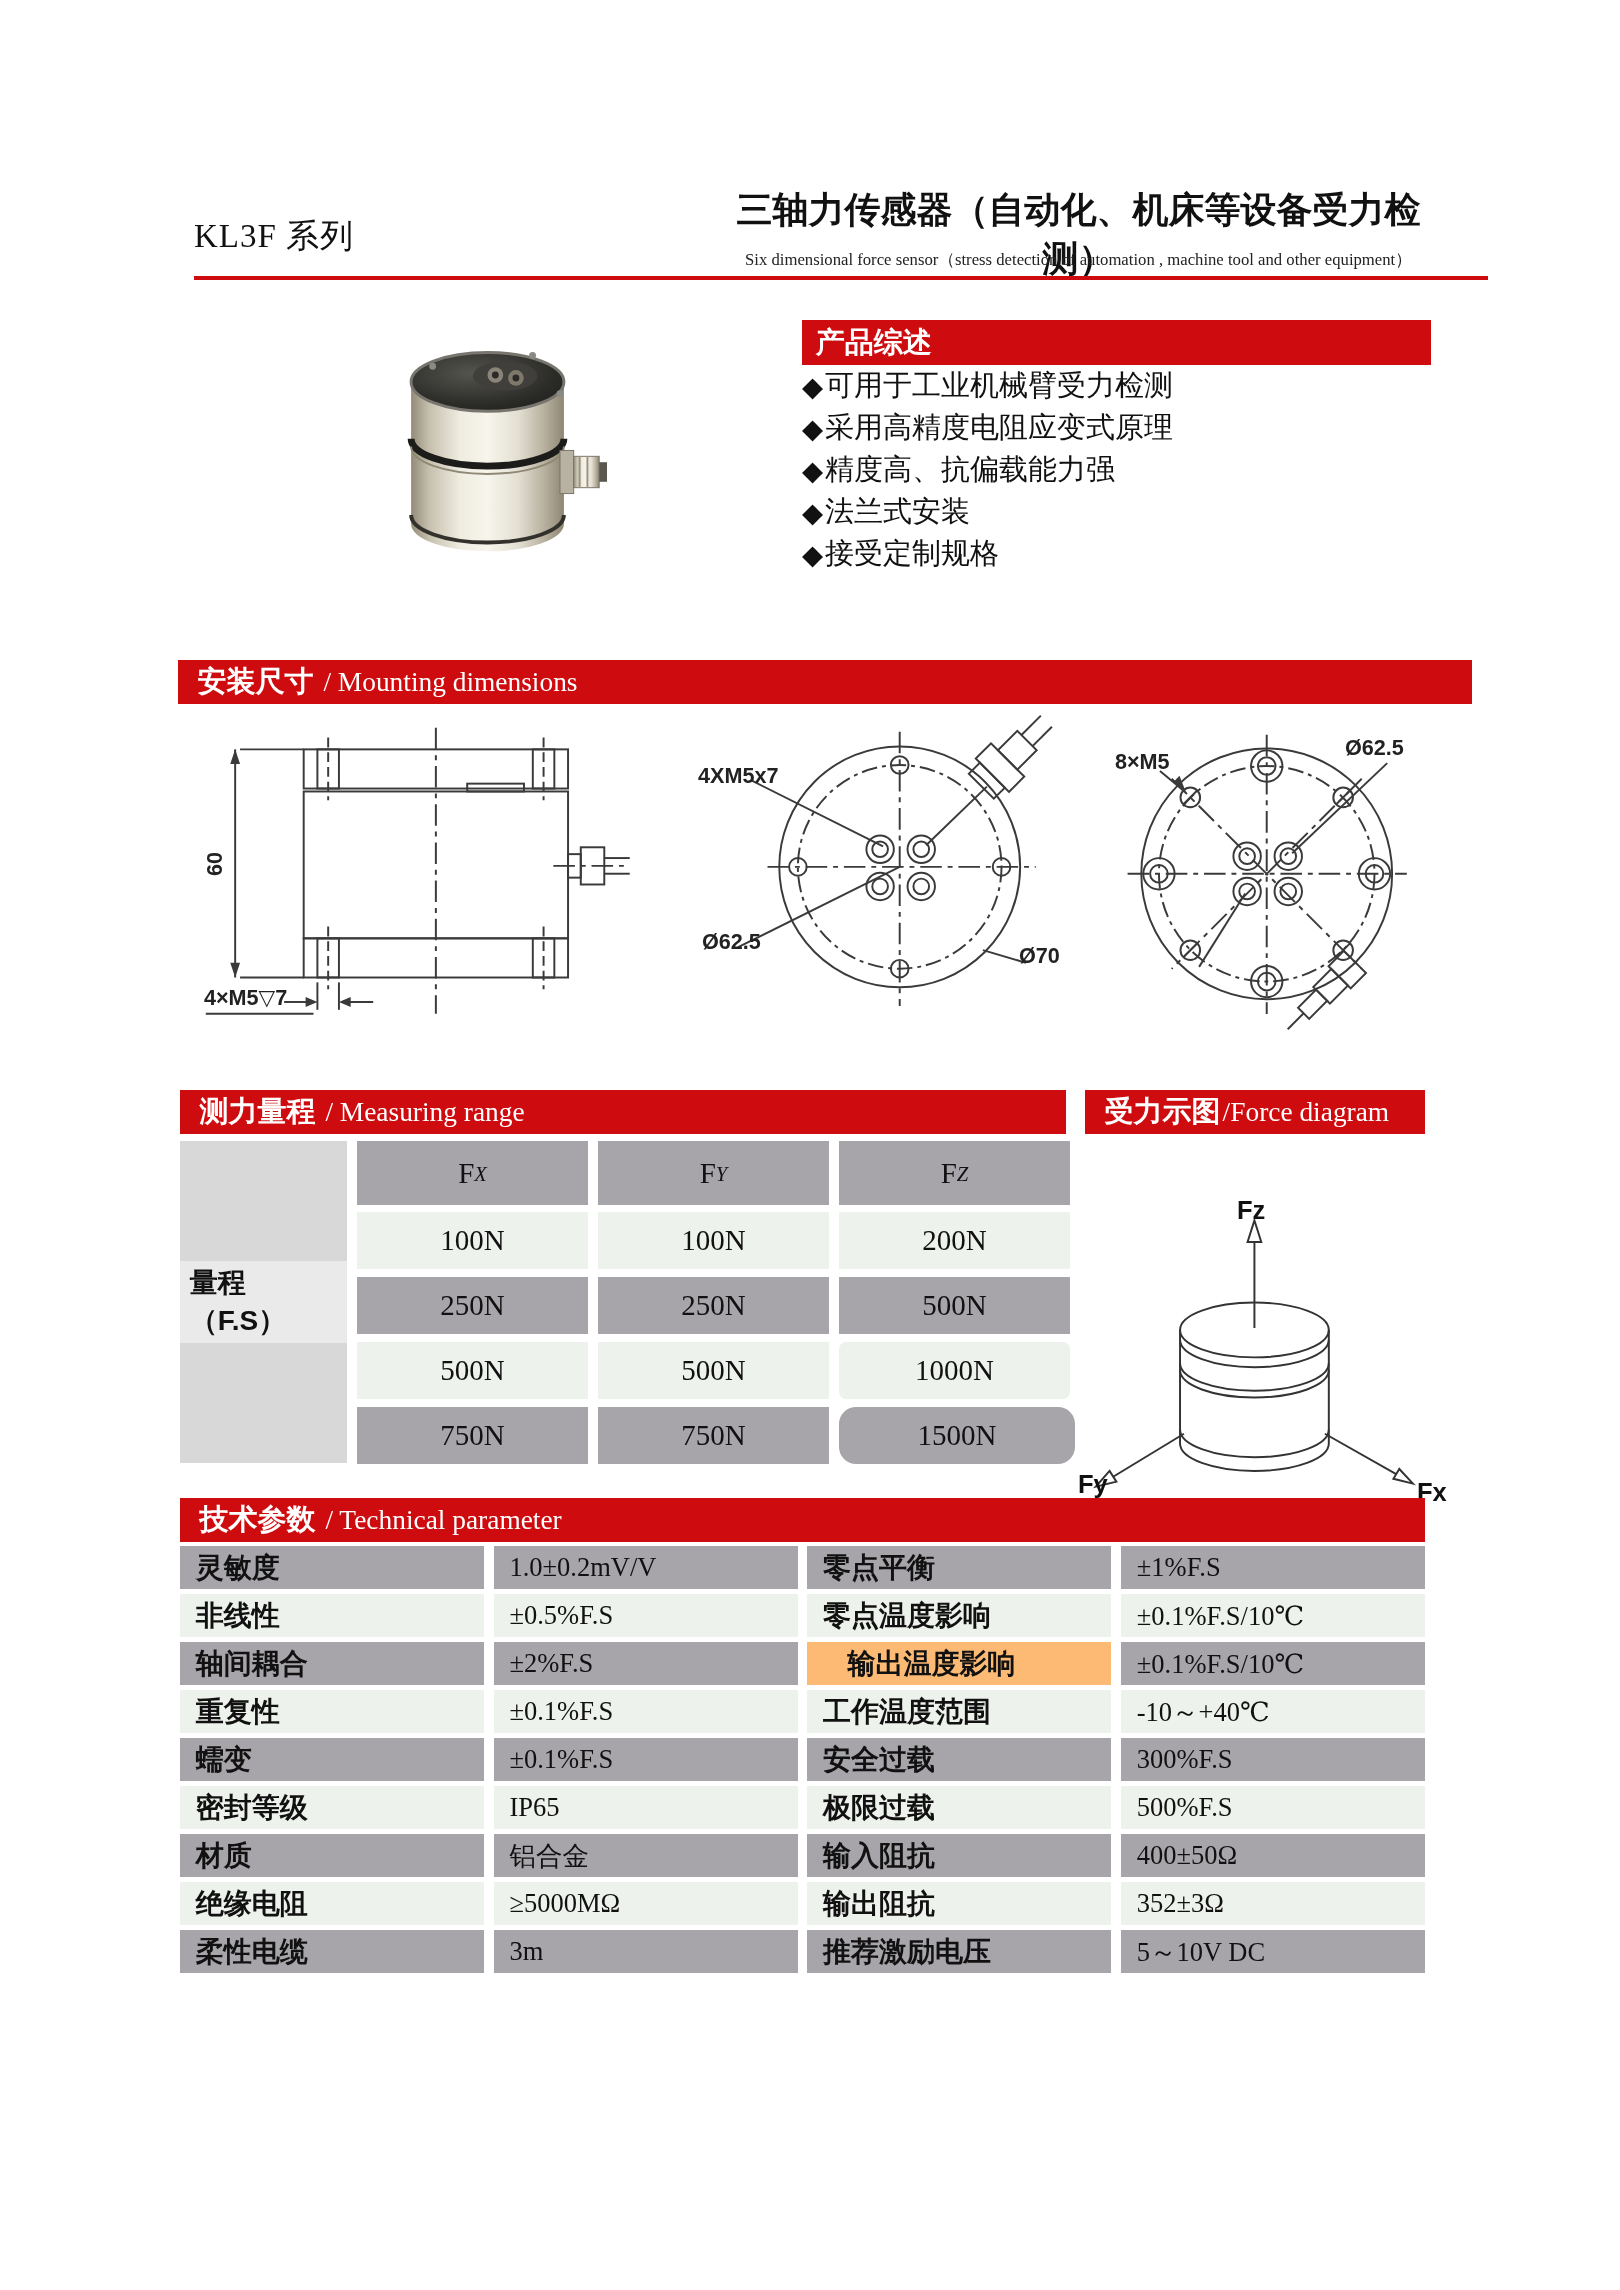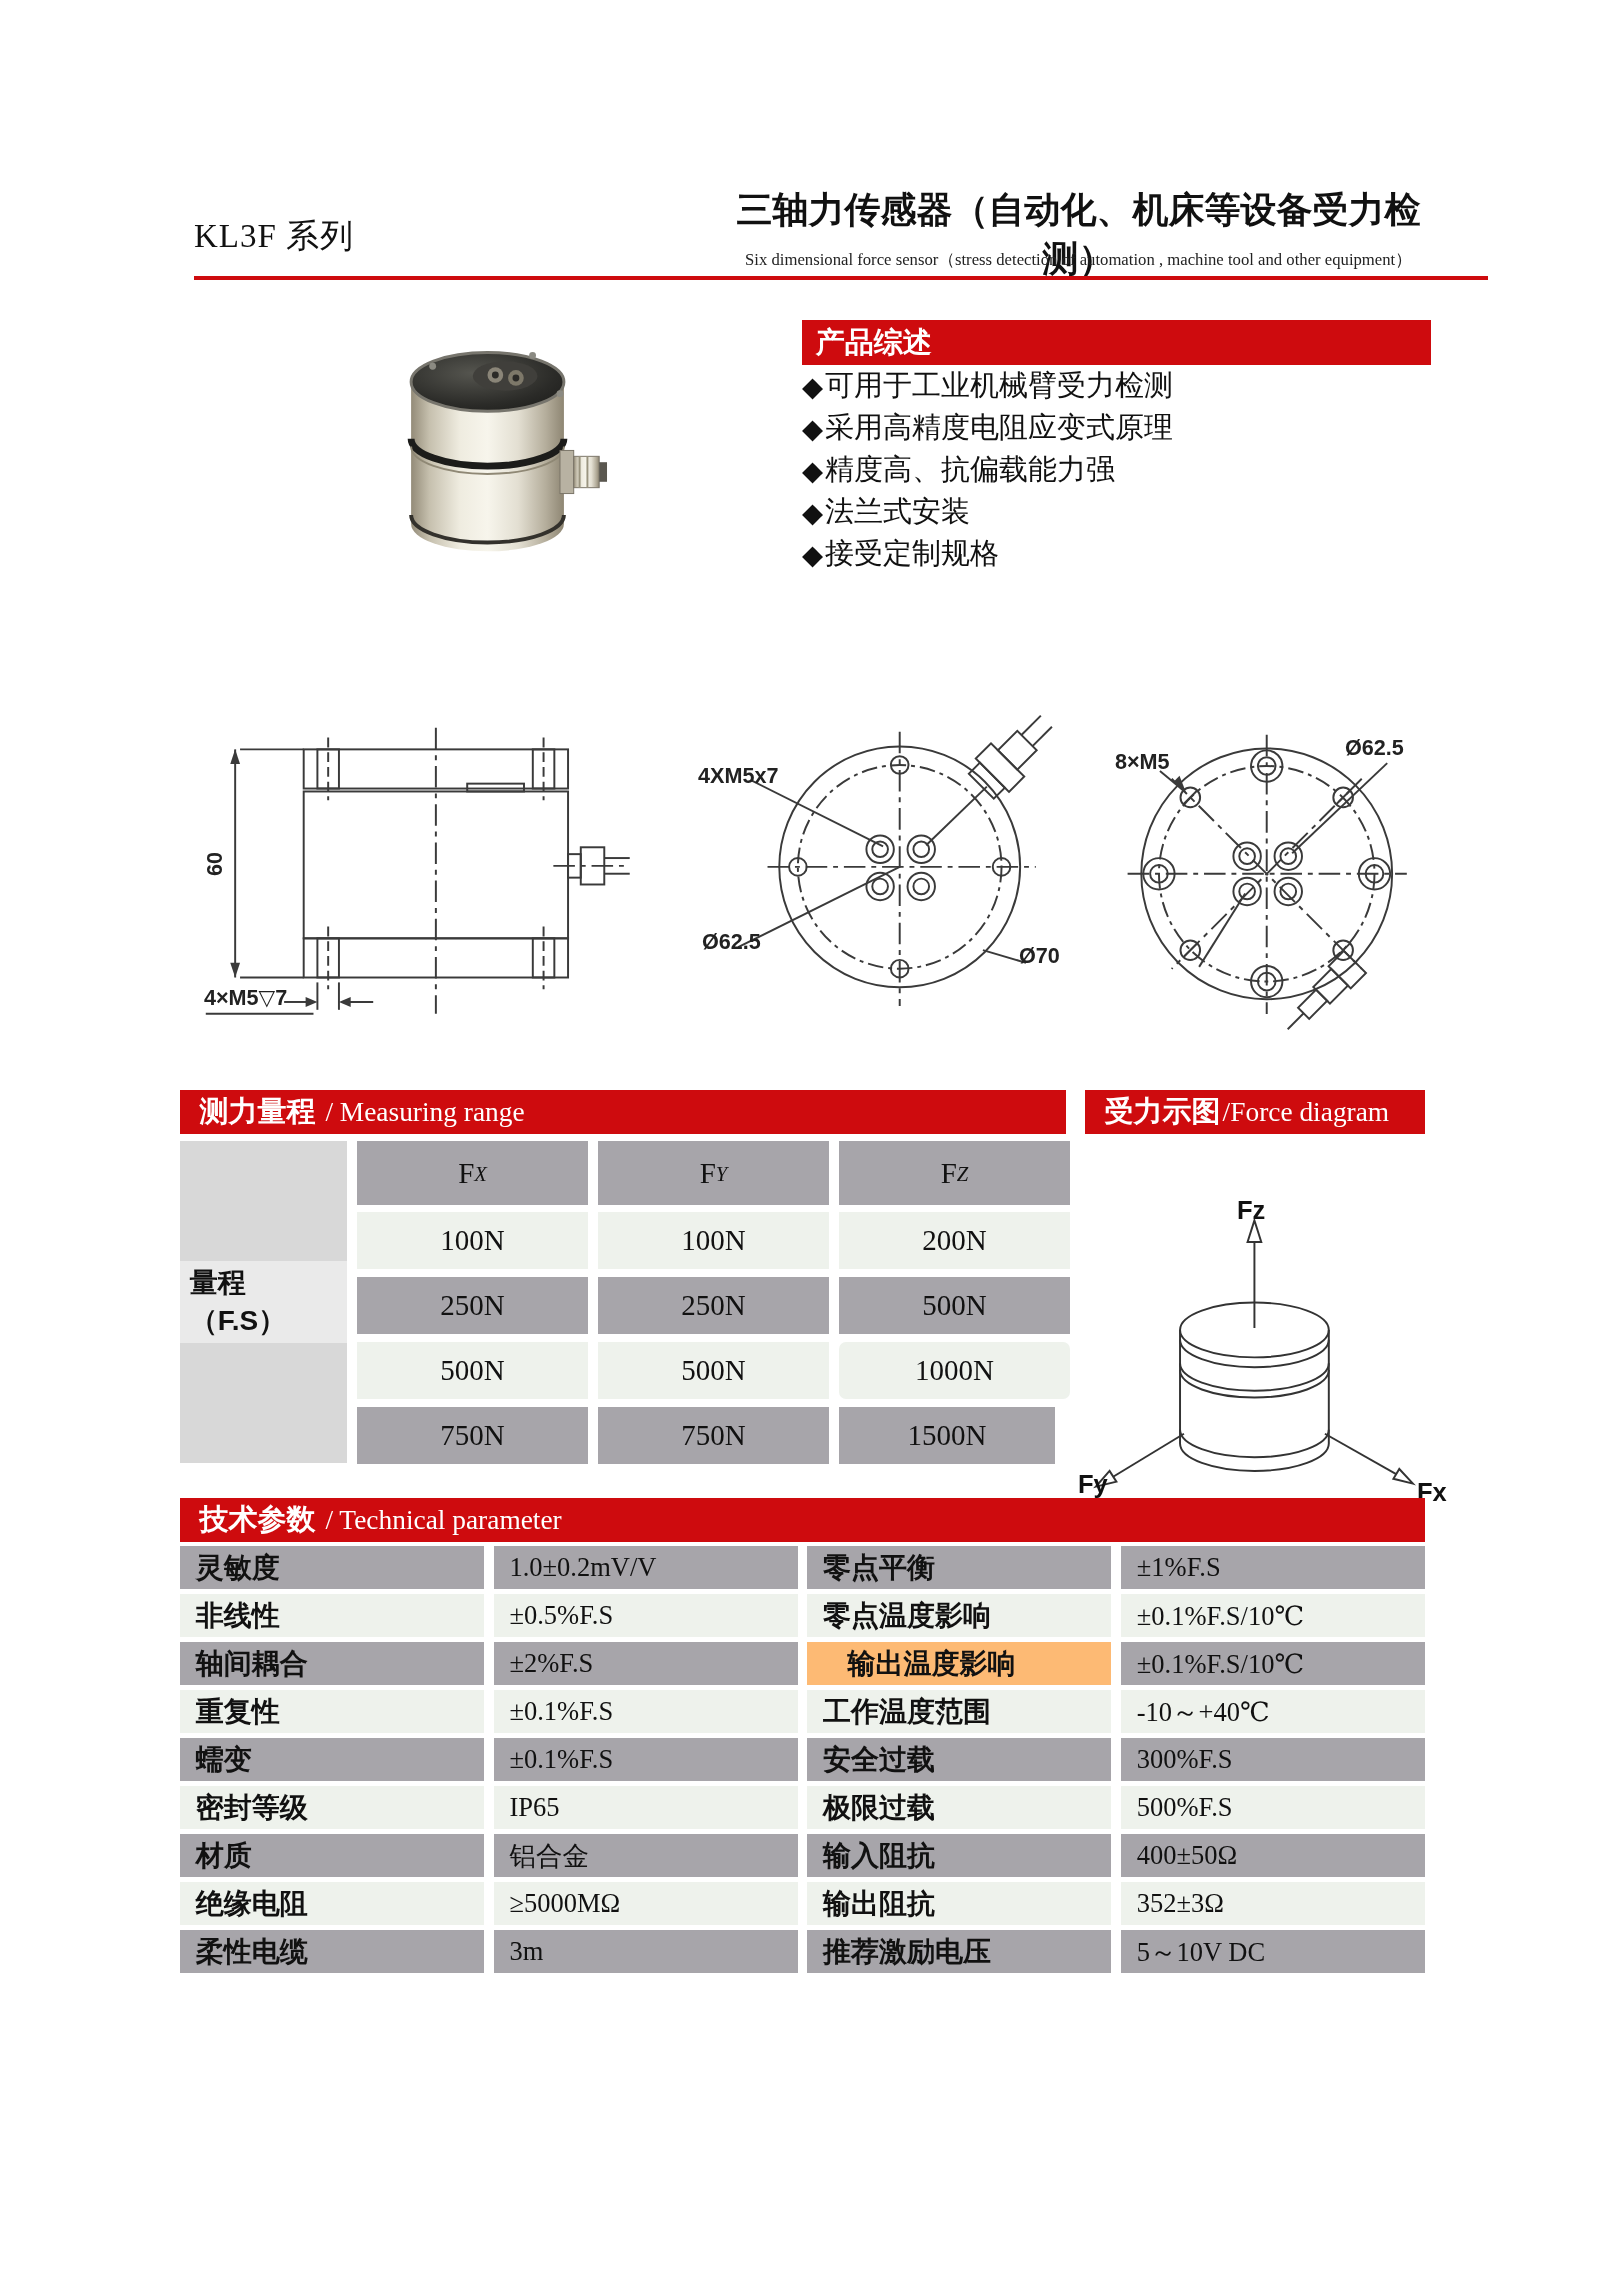--- a/index.html
+++ b/index.html
@@ -113,20 +113,24 @@
     <div class="bullet">
         <span class="dia">◆</span>
         <span>法兰式安装</span>
       </div>
     <div class="bullet">
         <span class="dia">◆</span>
         <span>接受定制规格</span>
       </div>
   </div>
 
+  <div class="abs banner" style="left:178px;top:660px;width:1294px;height:44px;background:#ce0b0e;">
+    <span class="zh">安装尺寸</span>
+    <span class="en">/ Mounting dimensions</span>
+  </div>
 
   <svg class="abs" style="left:181px;top:720px;" width="451" height="328" viewBox="0 0 460 335">
     <g fill="none" stroke="#3a3a3a" stroke-width="2">
       <rect x="125" y="30" width="270" height="40"></rect>
       <rect x="125" y="73" width="270" height="150"></rect>
       <rect x="292" y="65" width="58" height="8"></rect>
       <rect x="125" y="223" width="270" height="40"></rect>
       <rect x="139" y="30" width="22" height="40"></rect>
       <rect x="359" y="30" width="22" height="40"></rect>
       <rect x="139" y="223" width="22" height="40"></rect>
@@ -277,21 +281,21 @@
   <div class="abs mcell" style="left:357px;top:1277px;width:231px;height:57px;background:#a7a5aa;">250N</div>
   <div class="abs mcell" style="left:598px;top:1277px;width:231px;height:57px;background:#a7a5aa;">250N</div>
   <div class="abs mcell" style="left:839px;top:1277px;width:231px;height:57px;background:#a7a5aa;">500N</div>
 
   <div class="abs mcell" style="left:357px;top:1342px;width:231px;height:57px;background:#eef2ec;">500N</div>
   <div class="abs mcell" style="left:598px;top:1342px;width:231px;height:57px;background:#eef2ec;">500N</div>
   <div class="abs mcell" style="left:839px;top:1342px;width:231px;height:57px;background:#eef2ec;border-radius:7px;">1000N</div>
 
   <div class="abs mcell" style="left:357px;top:1407px;width:231px;height:57px;background:#a7a5aa;">750N</div>
   <div class="abs mcell" style="left:598px;top:1407px;width:231px;height:57px;background:#a7a5aa;">750N</div>
-  <div class="abs mcell" style="left:839px;top:1407px;width:216px;height:57px;background:#a7a5aa;">1500N</div>
+  <div class="abs mcell" style="left:839px;top:1407px;width:236px;height:57px;background:#a7a5aa;border-radius:17px;">1500N</div>
 
   <svg class="abs" style="left:1068px;top:1191px;" width="412" height="323" viewBox="0 0 420 330">
     <g fill="none" stroke="#333" stroke-width="2">
       <path d="M114,142 L114,258 A76,28 0 0 0 266,258 L266,142"></path>
       <ellipse cx="190" cy="142" rx="76" ry="28"></ellipse>
       <path d="M114,152 A76,28 0 0 0 266,152"></path>
       <path d="M114,176 A76,28 0 0 0 266,176"></path>
       <path d="M114,183 A76,28 0 0 0 266,183"></path>
       <path d="M114,244 A76,28 0 0 0 266,244"></path>
       <line x1="190" y1="140" x2="190" y2="50"></line>

